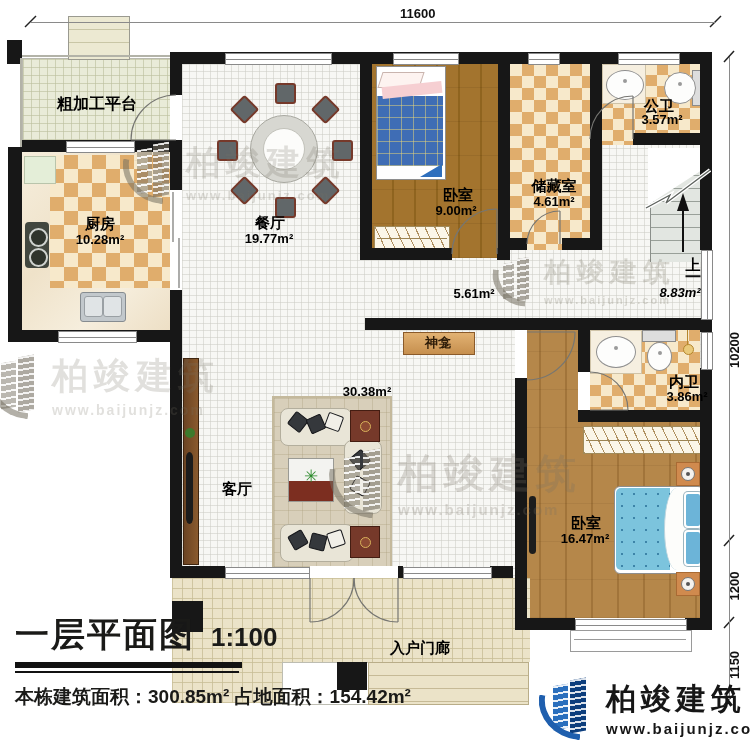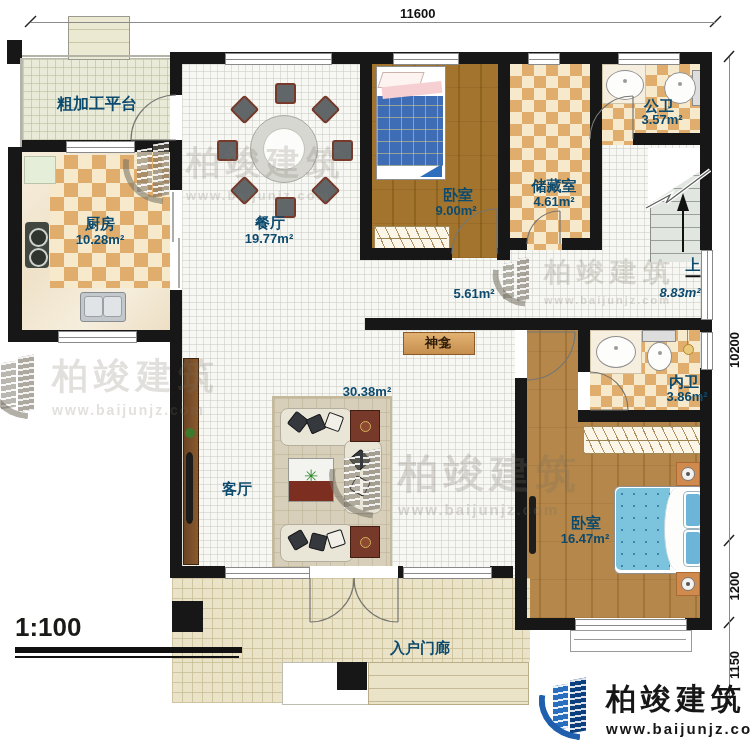--- a/index.html
+++ b/index.html
@@ -39,21 +39,21 @@
   .outsteps{position:absolute;background:#ece9d2;border:1px solid #9a9a90;
     background-image:repeating-linear-gradient(180deg,transparent 0 12px,#c9c6a6 12px 13px);}
   
   .winH{position:absolute;background:#fff;border:1px solid #8a8a8a;}
   .winH::before{content:"";position:absolute;left:0;right:0;top:50%;border-top:1px solid #8a8a8a;}
   .winV{position:absolute;background:#fff;border:1px solid #8a8a8a;}
   .winV::before{content:"";position:absolute;top:0;bottom:0;left:50%;border-left:1px solid #8a8a8a;}
   .whitegap{position:absolute;background:#fff;}
   
   .lbl{position:absolute;transform:translate(-50%,-50%);font-weight:700;white-space:nowrap;
-       color:#0c4a6e;text-align:center;line-height:1.1;}
+       color:#000000;text-align:center;line-height:1.1;}
   .rm{font-size:15px;}
   .ar{font-size:13px;}
   .dimtxt{position:absolute;font-weight:700;font-size:13px;color:#111;white-space:nowrap;}
   .vert{transform:translate(-50%,-50%) rotate(-90deg);transform-origin:center;}
   
   .hatch{position:absolute;background:#fbf6e8;border:1px solid #a08a5a;
     background-image:repeating-linear-gradient(65deg,rgba(150,110,50,.75) 0 1px,transparent 1px 9px);}
   .hatch::before{content:"";position:absolute;left:2px;right:2px;top:50%;border-top:1px solid #9b8352;}
   .cushion{position:absolute;width:14px;height:14px;background:#35383c;border:1px solid #15161a;border-radius:2px;}
   .sofa{position:absolute;background:#e9e5d7;border:1px solid #b3ae9d;border-radius:8px;}
@@ -337,24 +337,26 @@
       <span class="g-b1" style="background-color:rgba(118,112,98,.5);"></span>
         <span class="g-b2" style="background-color:rgba(118,112,98,.6);"></span>
         <span class="g-sw" style="border-color:rgba(118,112,98,.55);"></span>
     </span>
     <span><span class="wm-name" style="font-size:40px;">柏竣建筑</span><br>
     <span class="wm-url" style="font-size:15px;">www.baijunjz.com</span></span>
   </div>
 
   <div class="titleblk">
     <div class="t-row">
+      <span class="t-main">一层平面图</span>
       <span class="t-scale">1:100</span>
     </div>
     <div class="t-bar1"></div>
     <div class="t-bar2"></div>
+    <div class="t-line">本栋建筑面积：300.85m²  占地面积：154.42m²</div>
   </div>
 
   <div class="abs" style="left:538px;top:678px;display:flex;align-items:center;gap:10px;">
     <span class="glyph" style="width:58px;height:60px;">
       <span class="g-b1" style="background-color:#2a6fbd;"></span>
       <span class="g-b2" style="background-color:#0d3e7d;"></span>
       <span class="g-sw" style="border-color:#1f5fae;"></span>
     </span>
     <span>
       <span style="font-size:30px;font-weight:900;letter-spacing:5px;color:#161616;white-space:nowrap;">柏竣建筑</span><br>

